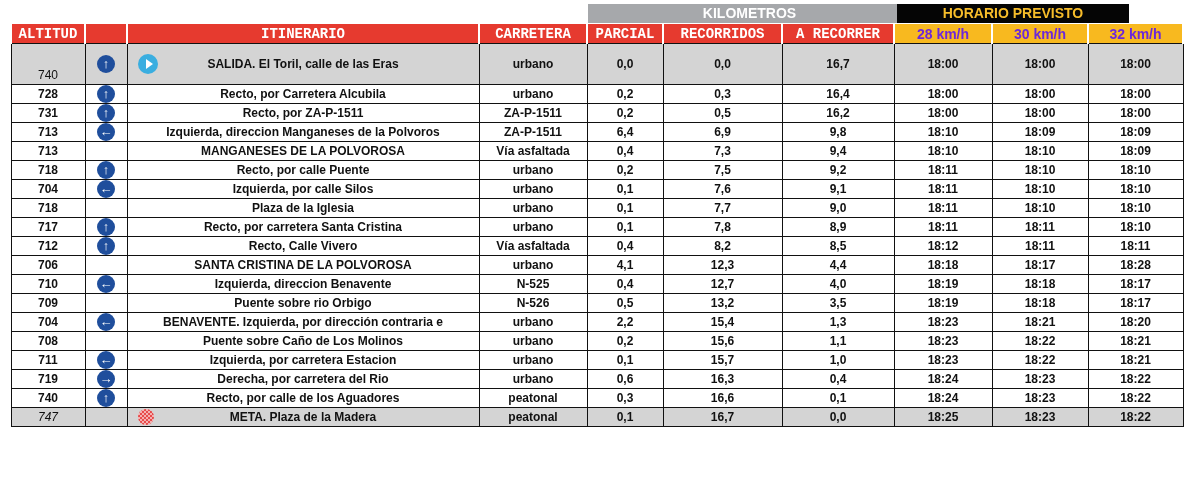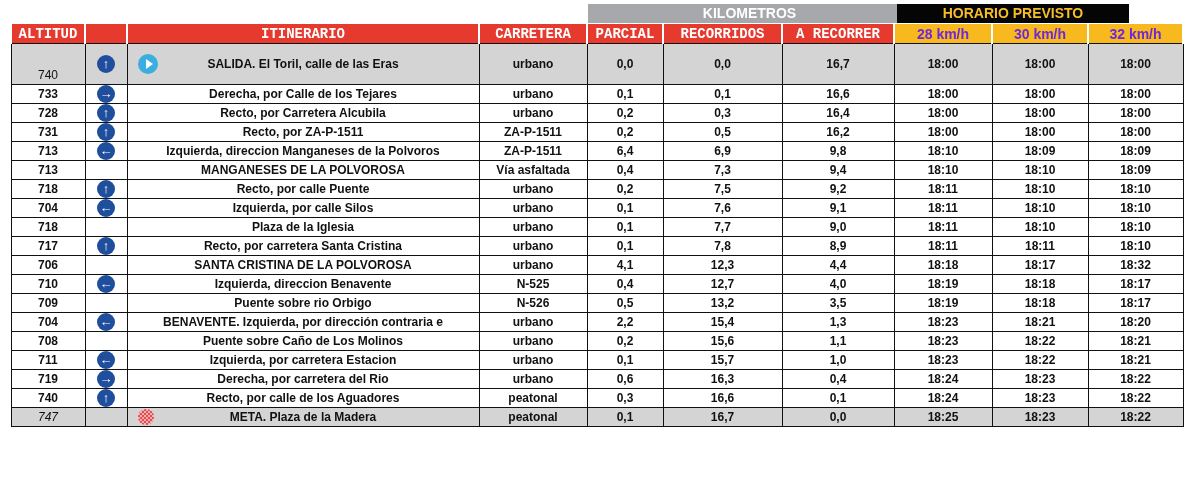--- a/index.html
+++ b/index.html
@@ -72,32 +72,20 @@
         <td class="itin"><span class="start-ic"></span><span>SALIDA. El Toril, calle de las Eras</span></td>
         <td>urbano</td>
         <td>0,0</td>
         <td>0,0</td>
         <td>16,7</td>
         <td>18:00</td>
         <td>18:00</td>
         <td>18:00</td>
       </tr>
       <tr>
-        <td class="alt">733</td>
-        <td class="icon"><span class="dir">→</span></td>
-        <td class="itin"><span>Derecha, por Calle de los Tejares</span></td>
-        <td>urbano</td>
-        <td>0,1</td>
-        <td>0,1</td>
-        <td>16,6</td>
-        <td>18:00</td>
-        <td>18:00</td>
-        <td>18:00</td>
-      </tr>
-      <tr>
         <td class="alt">728</td>
         <td class="icon"><span class="dir">↑</span></td>
         <td class="itin"><span>Recto, por Carretera Alcubila</span></td>
         <td>urbano</td>
         <td>0,2</td>
         <td>0,3</td>
         <td>16,4</td>
         <td>18:00</td>
         <td>18:00</td>
         <td>18:00</td>
@@ -180,30 +168,42 @@
         <td class="itin"><span>Recto, por carretera Santa Cristina</span></td>
         <td>urbano</td>
         <td>0,1</td>
         <td>7,8</td>
         <td>8,9</td>
         <td>18:11</td>
         <td>18:11</td>
         <td>18:10</td>
       </tr>
       <tr>
+        <td class="alt">712</td>
+        <td class="icon"><span class="dir">↑</span></td>
+        <td class="itin"><span>Recto, Calle Vivero</span></td>
+        <td>Vía asfaltada</td>
+        <td>0,4</td>
+        <td>8,2</td>
+        <td>8,5</td>
+        <td>18:12</td>
+        <td>18:11</td>
+        <td>18:11</td>
+      </tr>
+      <tr>
         <td class="alt">706</td>
         <td class="icon"></td>
         <td class="itin"><span>SANTA CRISTINA DE LA POLVOROSA</span></td>
         <td>urbano</td>
         <td>4,1</td>
         <td>12,3</td>
         <td>4,4</td>
         <td>18:18</td>
         <td>18:17</td>
-        <td>18:32</td>
+        <td>18:28</td>
       </tr>
       <tr>
         <td class="alt">710</td>
         <td class="icon"><span class="dir">←</span></td>
         <td class="itin"><span>Izquierda, direccion Benavente</span></td>
         <td>N-525</td>
         <td>0,4</td>
         <td>12,7</td>
         <td>4,0</td>
         <td>18:19</td>

